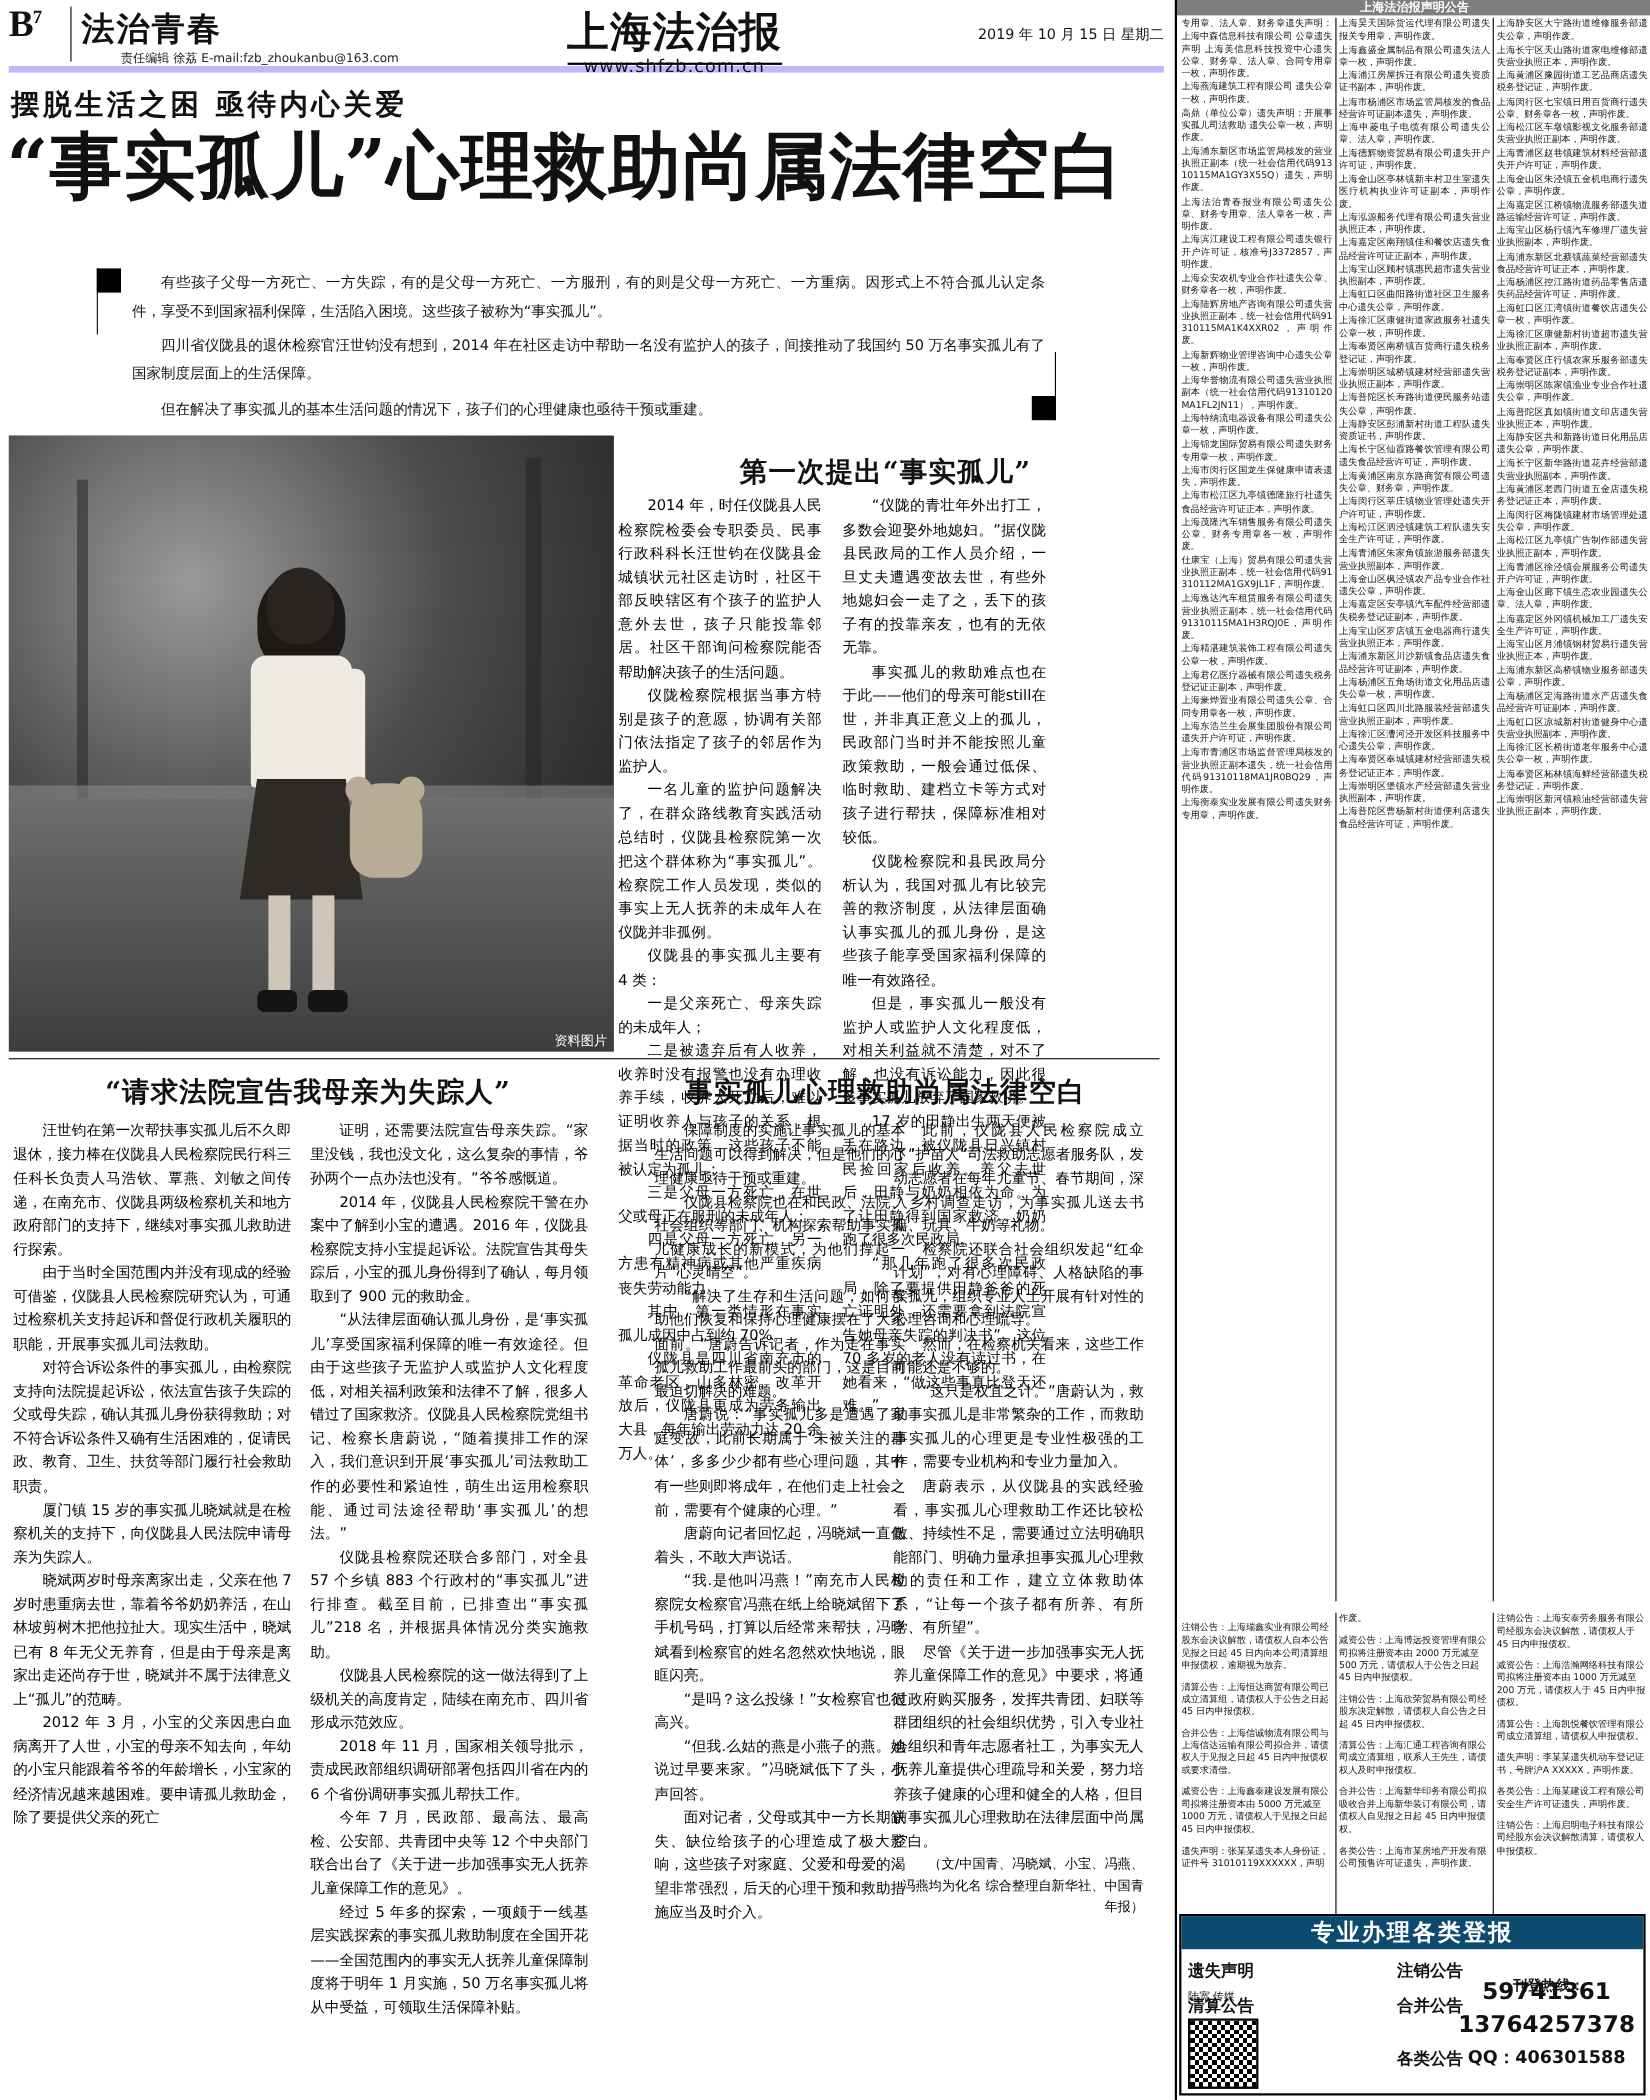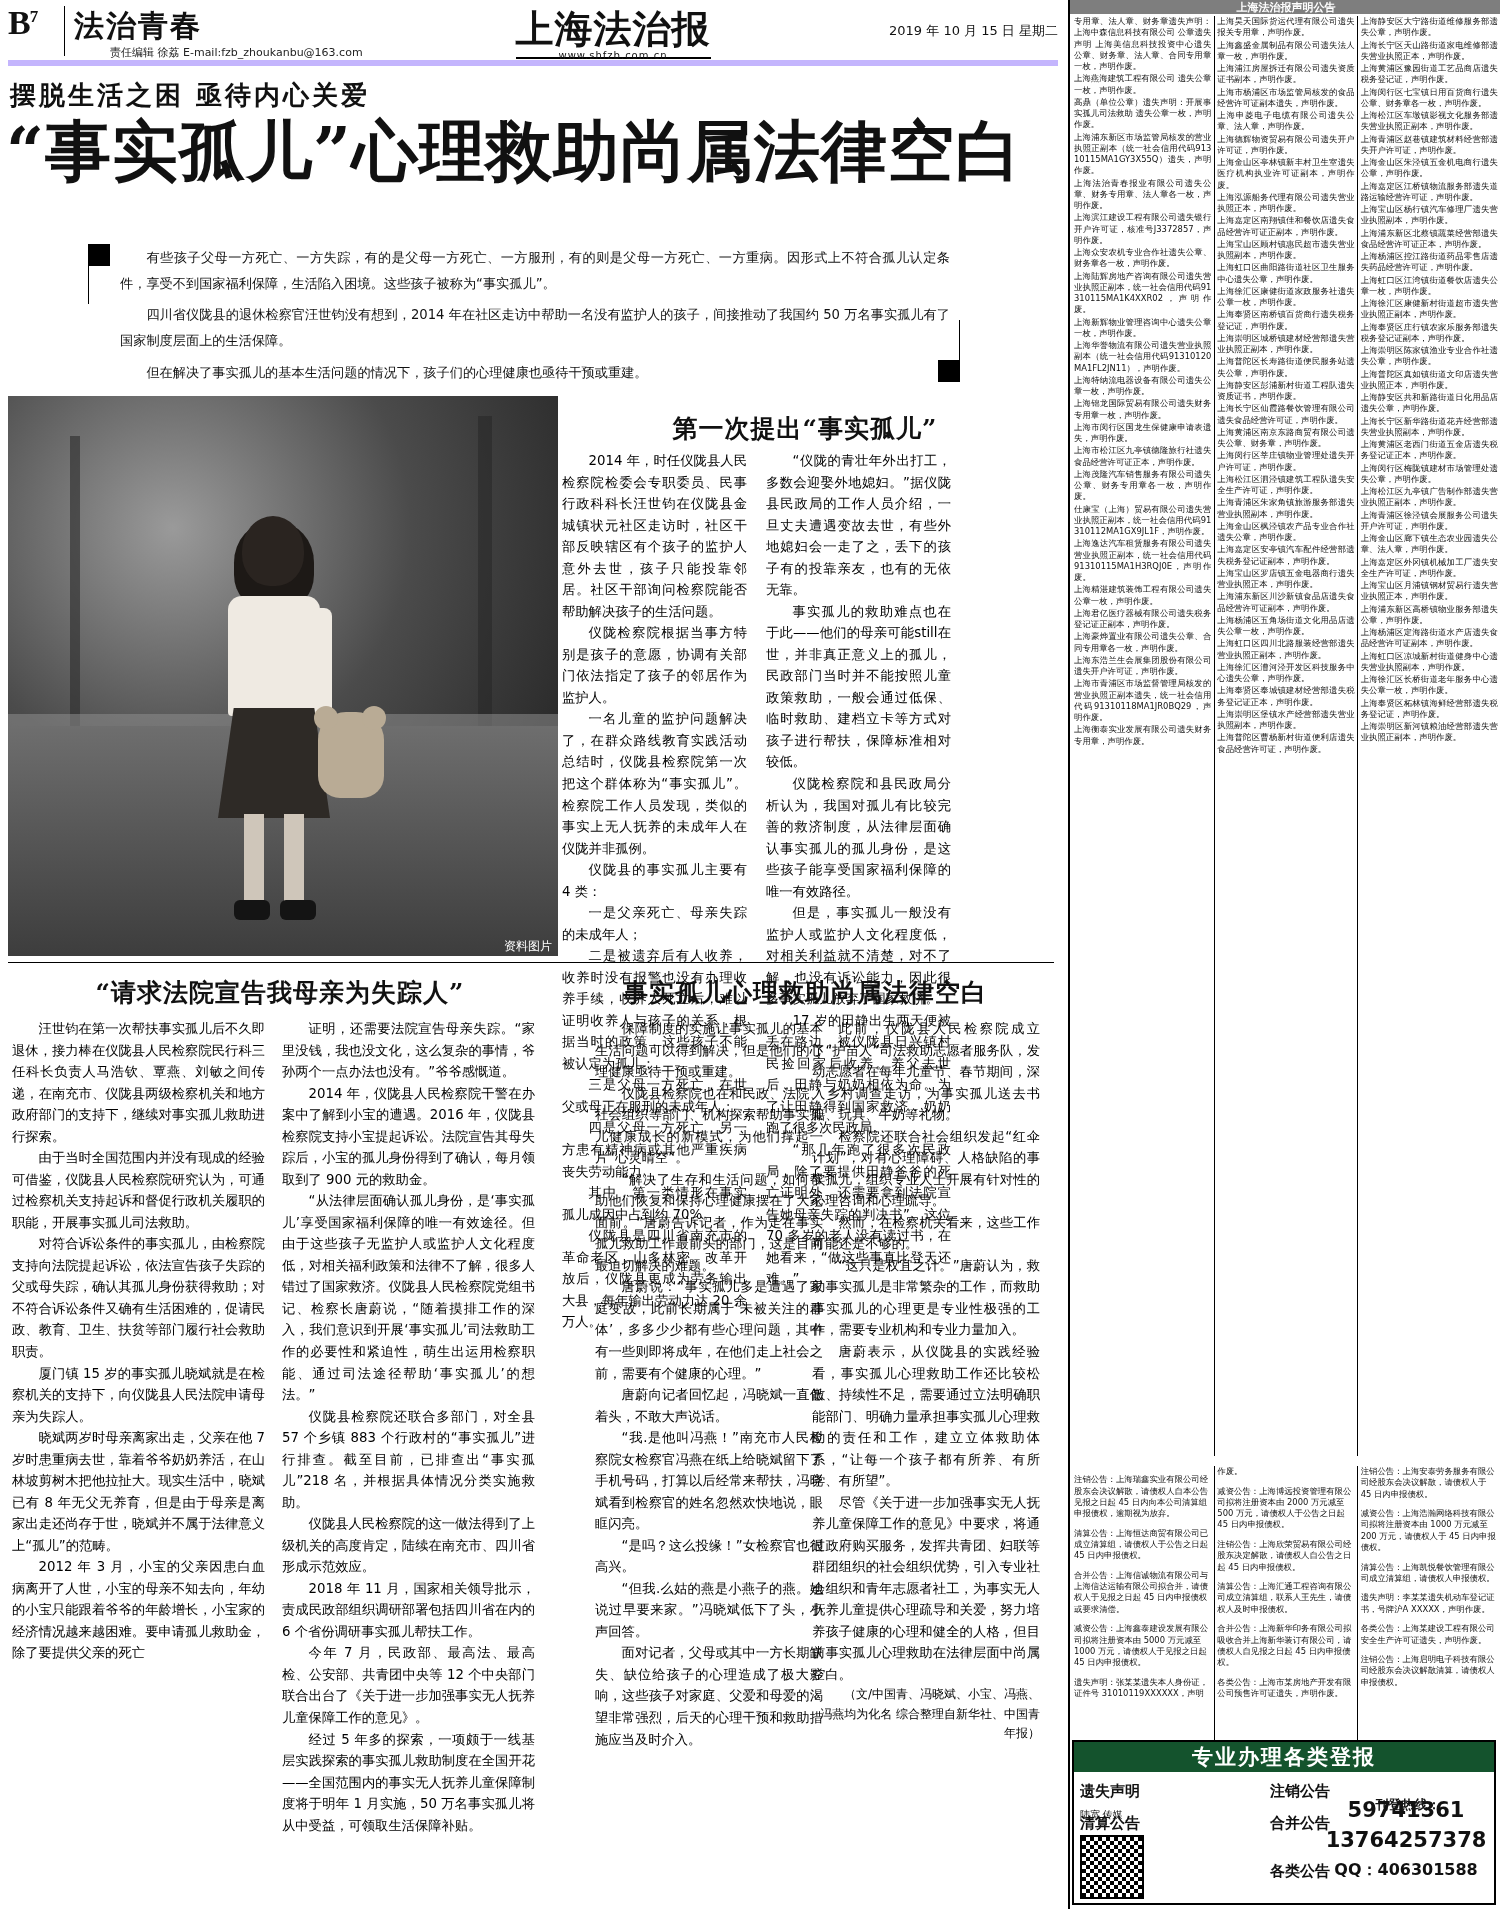--- a/index.html
+++ b/index.html
@@ -34,21 +34,21 @@
   }
   .vrule{position:absolute;left:56px;top:2px;width:1px;height:50px;background:#000;}
   .paper-title{
     position:absolute;left:455px;top:0px;width:300px;text-align:center;
     font-size:38px;font-weight:bold;font-family:"DejaVu Serif",serif;
     letter-spacing:1px;
   }
   .paper-title .tbox{border-bottom:2px solid #000;padding-bottom:2px;display:inline-block;}
   .paper-url{
     position:absolute;left:455px;top:46px;width:300px;text-align:center;
-    font-size:10px;font-family:"DejaVu Sans",sans-serif;letter-spacing:1px;
+    font-size:16px;font-family:"DejaVu Sans",sans-serif;letter-spacing:1px;
   }
   .dateline{
     position:absolute;left:860px;top:18px;width:190px;text-align:right;
     font-size:13px;font-family:"DejaVu Sans",sans-serif;
   }
 
   
   .shoulder{
     position:absolute;left:10px;top:78px;font-size:26px;font-weight:bold;
     font-family:"DejaVu Serif",serif;letter-spacing:3px;
@@ -159,21 +159,21 @@
     column-count:3;column-gap:6px;column-rule:1px solid #000;
     font-size:8.4px;line-height:1.34;font-family:"DejaVu Sans",sans-serif;
     overflow:hidden;
   }
   
   .promo{
     position:absolute;left:1072px;top:1740px;width:424px;height:165px;
     border:2px solid #000;box-sizing:border-box;background:#fff;
   }
   .promo-hd{
-    position:absolute;left:0;top:0;width:100%;height:30px;background:#14532d;color:#fff;
+    position:absolute;left:0;top:0;width:100%;height:30px;background:#0c4a6e;color:#fff;
     font-size:21px;font-weight:bold;text-align:center;line-height:30px;
     font-family:"DejaVu Serif",serif;letter-spacing:2px;
   }
   .promo-row{
     position:absolute;left:6px;width:250px;font-size:15px;font-weight:bold;
     font-family:"DejaVu Serif",serif;display:flex;justify-content:space-between;
   }
   .promo-tel-lbl{
     position:absolute;right:6px;top:36px;width:160px;text-align:center;
     font-size:13px;font-weight:bold;font-family:"DejaVu Serif",serif;margin-top:18px;

